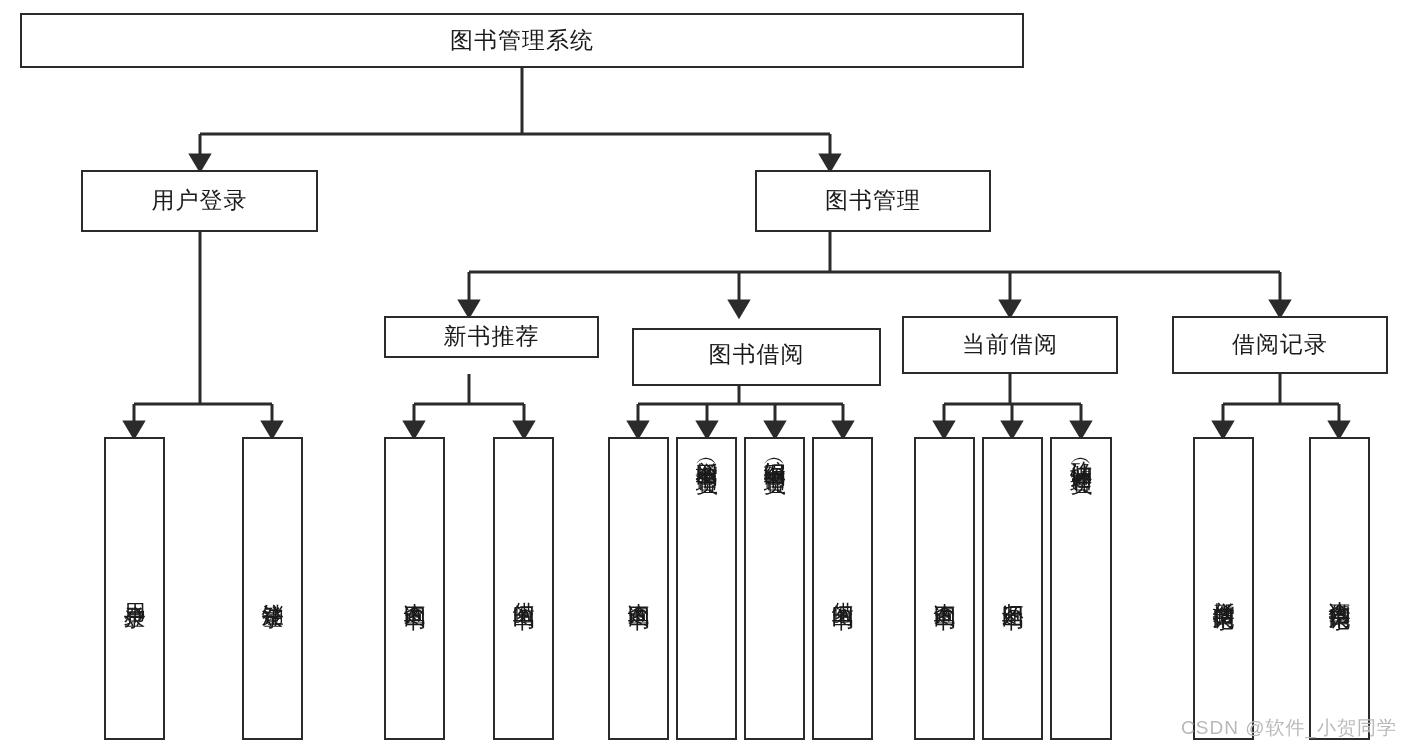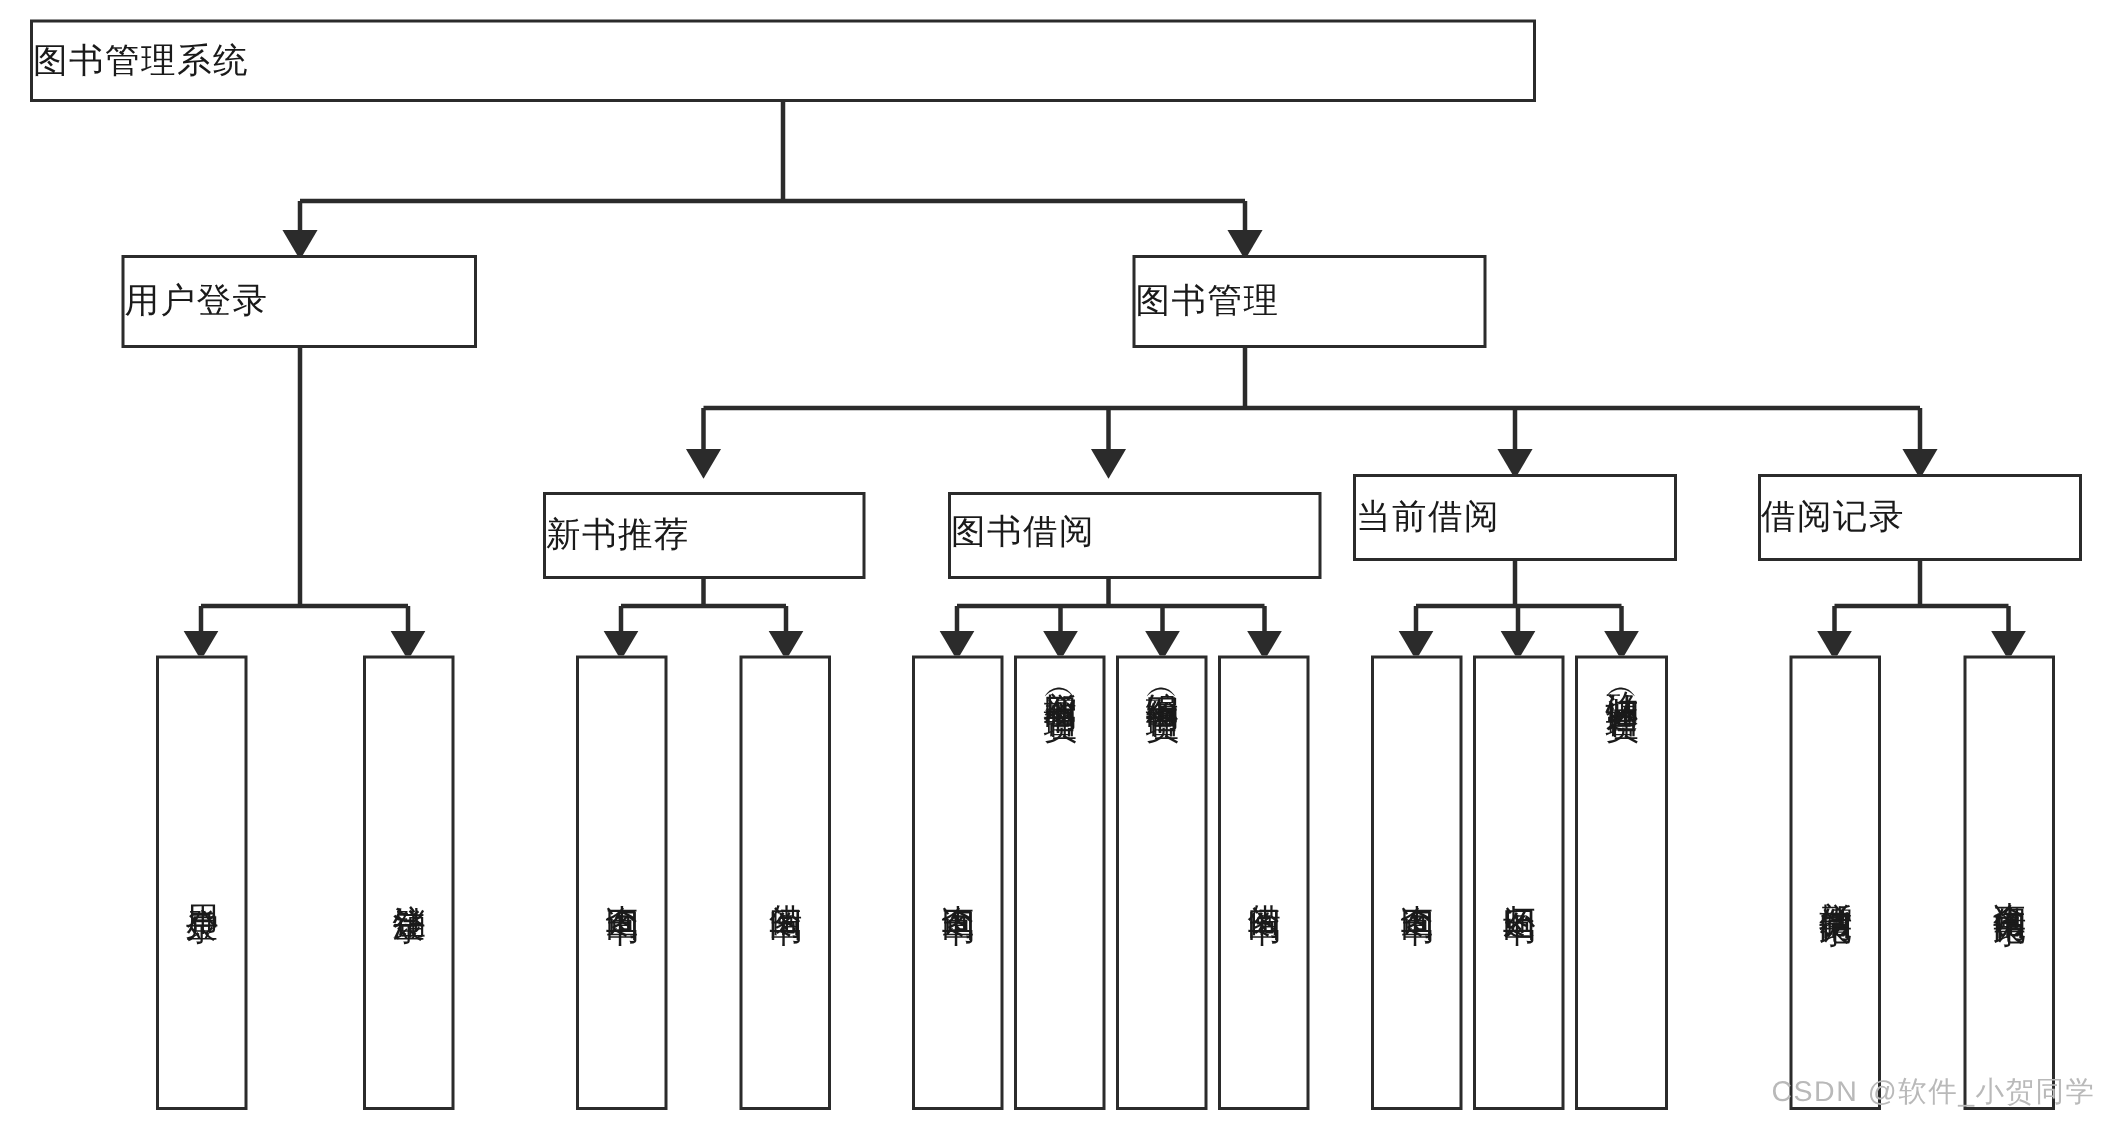--- a/index.html
+++ b/index.html
@@ -25,20 +25,21 @@
     height: 747px;
     pointer-events: none;
   }
   .node {
     position: absolute;
     box-sizing: border-box;
     background: #ffffff;
     border: 2px solid #2b2b2b;
     display: flex;
     align-items: center;
+    justify-content: center;
     color: #1a1a1a;
     z-index: 2;
   }
   .node.h {
     font-size: 23px;
     letter-spacing: 1px;
     line-height: 1.2;
   }
   .node.leaf {
     font-size: 22px;
@@ -129,21 +130,21 @@
     <span>图书管理系统</span>
   </div>
 
   <div class="node h" style="left:81px; top:170px; width:237px; height:62px;">
     <span>用户登录</span>
   </div>
   <div class="node h" style="left:712px; top:170px; width:236px; height:62px;margin-left:43px;">
     <span>图书管理</span>
   </div>
 
-  <div class="node h" style="left:362px; top:316px; width:215px; height:58px;margin-top:12px;">
+  <div class="node h" style="left:384px; top:316px; width:215px; height:42px;">
     <span>新书推荐</span>
   </div>
   <div class="node h" style="left:632px; top:328px; width:249px; height:58px;font-family:Liberation Mono, monospace;">
     <span>图书借阅</span>
   </div>
   <div class="node h" style="left:1172px; top:316px; width:216px; height:58px;">
     <span>借阅记录</span>
   </div>
   <div class="node h" style="left:902px; top:316px; width:216px; height:58px;">
     <span>当前借阅</span>

